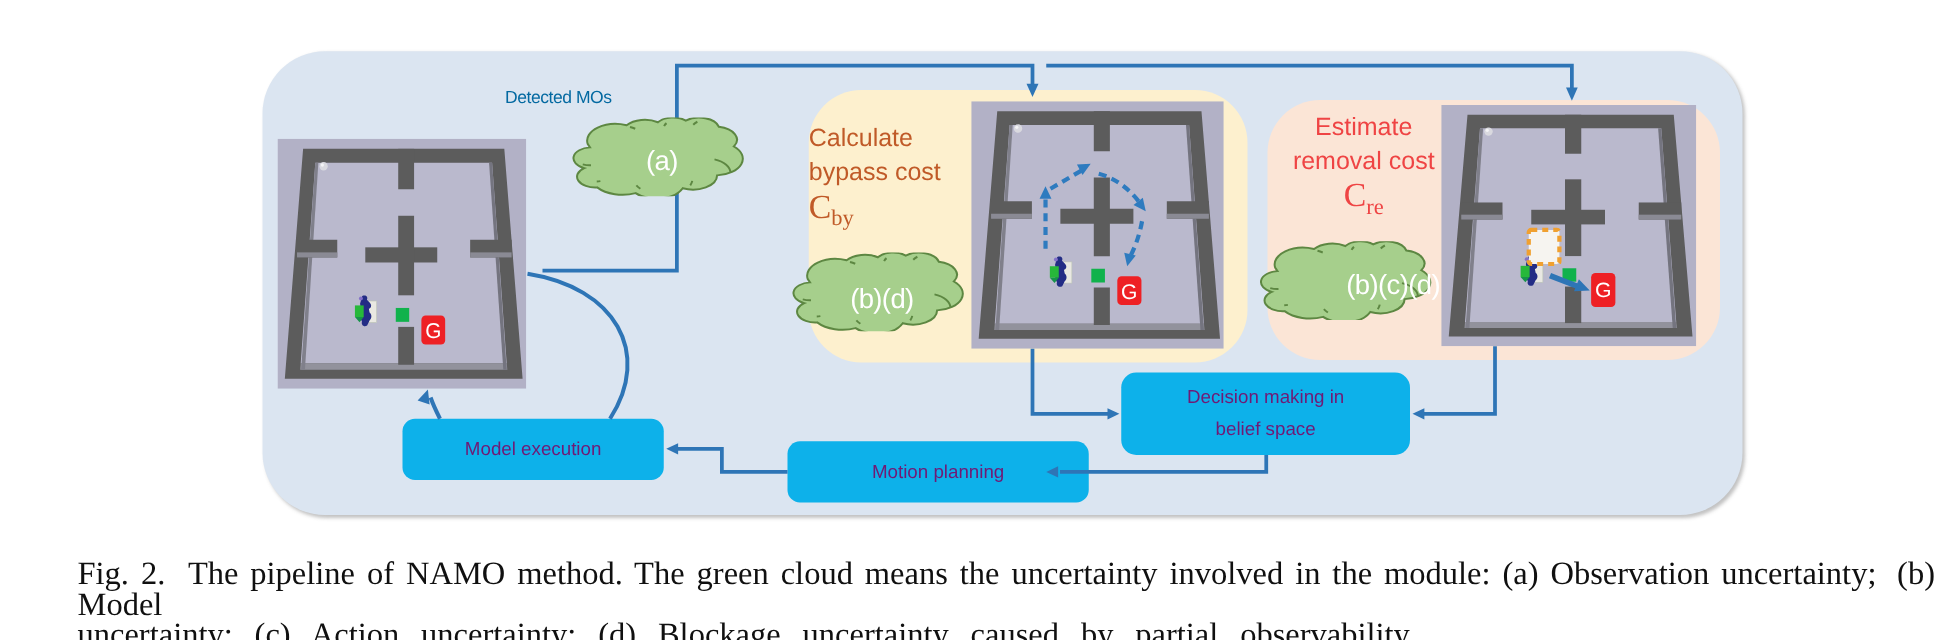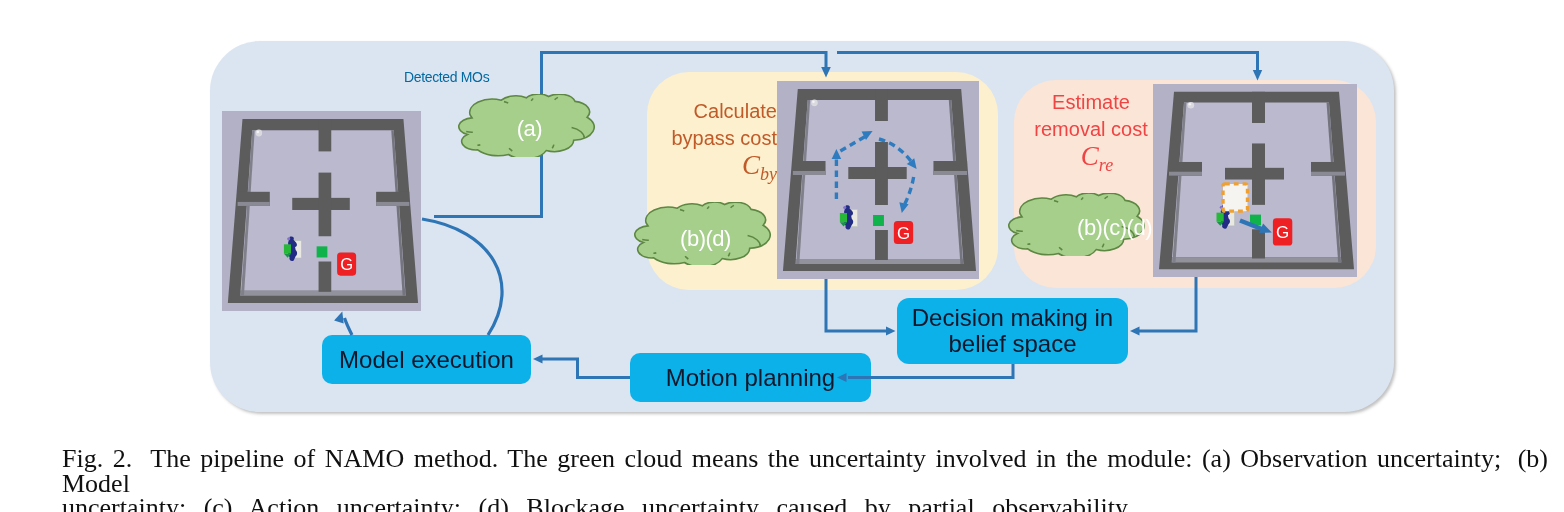--- a/index.html
+++ b/index.html
@@ -7,29 +7,29 @@
         font-family:"Liberation Sans",sans-serif;}
   .abs{position:absolute;}
   #bigbox{left:210px;top:41px;width:1184px;height:371px;background:#dbe5f1;border-radius:50px;
           box-shadow:2px 2px 3px rgba(120,120,120,0.45);}
   #ybox{left:647px;top:72px;width:351px;height:218px;background:#fdf0ce;border-radius:42px;}
   #pbox{left:1014px;top:80px;width:362px;height:208px;background:#fbe5d6;border-radius:42px;}
   #map1{width:199px;height:200px;} #map2{width:202px;height:198px;} #map3{width:204px;height:193px;}
   #map1{left:222px;top:110.5px;}
   #map2{left:777px;top:81px;}
   #map3{left:1153px;top:84px;}
-  .bluebox{background:#0db1ea;border-radius:10px;color:#0f172a;display:flex;align-items:center;
-           justify-content:center;text-align:center;font-size:24px;line-height:26px;}
+  .bluebox{background:#0db1ea;border-radius:10px;color:#701a75;display:flex;align-items:center;
+           justify-content:center;text-align:center;font-size:15px;line-height:26px;}
   #plan{left:322px;top:335px;width:209px;height:49px;}
   #motion{left:630px;top:353px;width:241px;height:49px;}
   #decision{left:897px;top:298px;width:231px;height:66px;border-radius:12px;}
   #detected{left:404px;top:69px;font-size:14px;letter-spacing:-0.35px;color:#0369a1;}
-  #calc{left:647px;top:97.5px;width:130px;text-align:right;font-size:20px;line-height:27px;color:#c05a28;}
+  #calc{left:647px;top:97.5px;width:130px;text-align:left;font-size:20px;line-height:27px;color:#c05a28;}
   #estim{left:1019px;top:89px;width:144px;text-align:center;font-size:20px;line-height:27px;color:#ef4444;}
-  .mathc{font-family:"Liberation Serif",serif;font-style:italic;font-size:27px;margin-left:12px;}
+  .mathc{font-family:"Liberation Serif",serif;font-size:27px;}
   .mathc sub{font-size:18px;}
   .cloudtxt{color:#fff;font-size:22px;letter-spacing:-0.5px;}
   #conn{left:0;top:0;width:1564px;height:512px;pointer-events:none;}
   #caption{left:62px;top:447px;width:1486px;font-family:"Liberation Serif",serif;font-size:26px;
            color:#101010;line-height:24.5px;}
   #cap1{text-align:justify;text-align-last:justify;}
   #cap2{word-spacing:11px;}
 </style>
 </head>
 <body>

